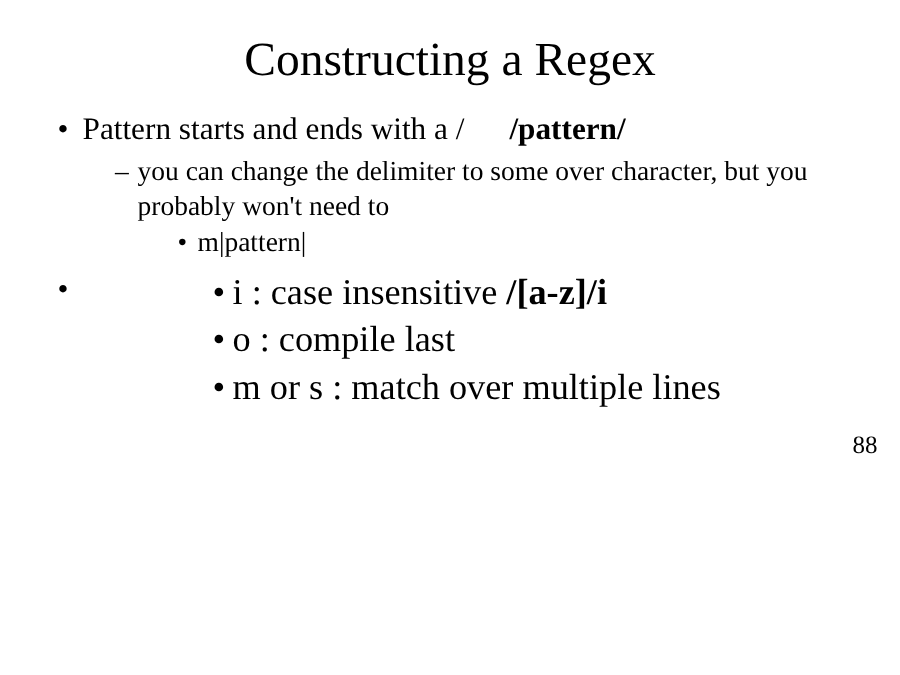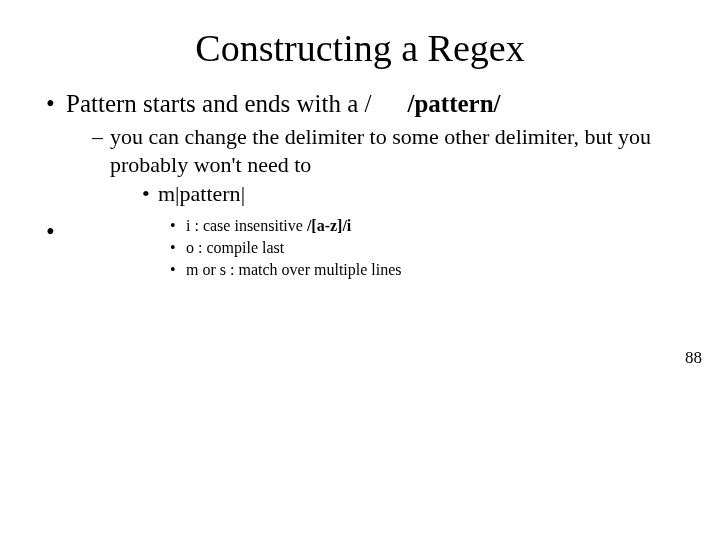--- a/index.html
+++ b/index.html
@@ -94,57 +94,57 @@
   ul.lvl1b > li::before {
     content: "•";
     position: absolute;
     left: 0;
     top: 0;
   }
   ul.mods {
     margin: 2px 0 0 104px;
     padding: 0;
     list-style: none;
-    font-size: 16px;
+    font-size: 29px;
   }
   ul.mods > li {
     position: relative;
     padding-left: 16px;
     margin: 2px 0;
     line-height: 1.25;
   }
   ul.mods > li::before {
     content: "•";
     position: absolute;
     left: 0;
     top: 0;
   }
   .it { }
   .b { font-weight: bold; }
   .gap { display: inline-block; width: 36px; }
   .pagenum {
     position: absolute;
     right: 18px;
     bottom: 12px;
-    font-size: 17px;
+    font-size: 20px;
   }
 </style>
 </head>
 <body>
 
 <div class="slide">
   <div class="title">Constructing a Regex</div>
 
   <ul class="lvl1">
     <li>
       <span>Pattern starts and ends with a /</span><span class="gap"></span><span class="b">/</span><span class="b it">pattern</span><span class="b">/</span>
 
       <ul class="lvl2">
         <li>
-          <span>you can change the delimiter to some other delimiter, but you probably won't need to</span>
+          <span>you can change the delimiter to some over character, but you probably won't need to</span>
           <ul class="lvl3">
             <li>
               <span>m|</span><span class="it">pattern</span><span>|</span>
             </li>
           </ul>
         </li>
       </ul>
     </li>
   </ul>
 

